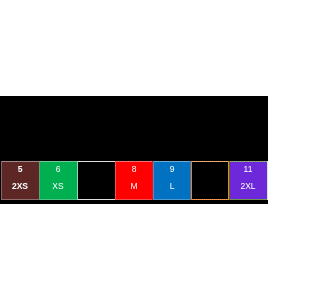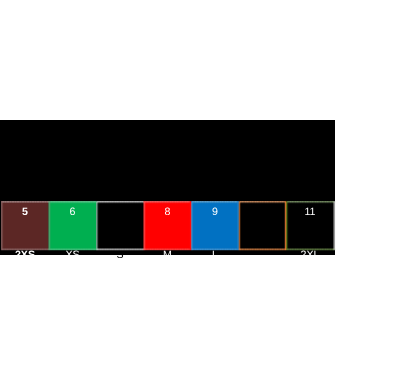--- a/index.html
+++ b/index.html
@@ -4,21 +4,21 @@
 <style>
   html,body{margin:0;padding:0;}
   body{width:268px;height:300px;background:#ffffff;overflow:hidden;
        font-family:"Liberation Sans",sans-serif;}
   #band{position:absolute;left:0;top:96px;width:268px;height:108px;background:#000000;}
   #grid{position:absolute;left:0;top:161px;width:268px;height:39px;}
   .cell{position:absolute;top:0;width:38px;height:39px;color:#ffffff;}
   .num,.lbl{position:absolute;left:0;right:0;text-align:center;
             font-size:8.5px;line-height:1;transform:translateZ(0);}
   .num{top:4px;}
-  .lbl{top:38px;}
+  .lbl{top:21px;}
   .vline{position:absolute;top:0;width:1px;height:39px;}
   .hline{position:absolute;height:1px;}
 </style>
 </head>
 <body>
 
 <div id="band"></div>
 <div id="grid">
     <div class="cell" style="left: 1px; background: rgb(92, 39, 37); color: rgb(255, 255, 255); font-weight: bold;">
       <div class="num">5</div>
@@ -33,21 +33,21 @@
       <div class="lbl">S</div>
     </div>
     <div class="cell" style="left: 115px; background: rgb(255, 0, 0); color: rgb(255, 255, 255);">
       <div class="num">8</div>
       <div class="lbl">M</div>
     </div>
     <div class="cell" style="left: 153px; background: rgb(1, 113, 194); color: rgb(255, 255, 255);">
       <div class="num">9</div>
       <div class="lbl">L</div>
     </div>
-    <div class="cell" style="left: 229px; background: #000000; color: rgb(255, 255, 255); text-decoration: underline;">
+    <div class="cell" style="left: 229px; background: #6d28d9; color: rgb(255, 255, 255); text-decoration: underline;">
       <div class="num">11</div>
       <div class="lbl">2XL</div>
     </div>
     <div class="hline" style="left: 1px; width: 39px; top: 0px; background-image: repeating-linear-gradient(90deg, rgb(156, 128, 128) 0px, rgb(156, 128, 128) 1px, rgb(171, 142, 142) 1px, rgb(171, 142, 142) 2px);"></div>
     <div class="hline" style="left: 1px; width: 39px; top: 38px; background-image: repeating-linear-gradient(90deg, rgb(139, 104, 104) 0px, rgb(139, 104, 104) 1px, rgb(149, 114, 114) 1px, rgb(149, 114, 114) 2px);"></div>
     <div class="hline" style="left: 39px; width: 39px; top: 0px; background-image: repeating-linear-gradient(90deg, rgb(115, 203, 156) 0px, rgb(115, 203, 156) 1px, rgb(108, 199, 149) 1px, rgb(108, 199, 149) 2px);"></div>
     <div class="hline" style="left: 39px; width: 39px; top: 38px; background-image: repeating-linear-gradient(90deg, rgb(82, 196, 134) 0px, rgb(82, 196, 134) 1px, rgb(78, 192, 131) 1px, rgb(78, 192, 131) 2px);"></div>
     <div class="hline" style="left: 77px; width: 39px; top: 0px; background-image: repeating-linear-gradient(90deg, rgb(213, 213, 213) 0px, rgb(213, 213, 213) 1px, rgb(234, 234, 234) 1px, rgb(234, 234, 234) 2px);"></div>
     <div class="hline" style="left: 77px; width: 39px; top: 38px; background-image: repeating-linear-gradient(90deg, rgb(213, 213, 213) 0px, rgb(213, 213, 213) 1px, rgb(232, 232, 232) 1px, rgb(232, 232, 232) 2px);"></div>
     <div class="hline" style="left: 115px; width: 39px; top: 0px; background-image: repeating-linear-gradient(90deg, rgb(230, 107, 107) 0px, rgb(230, 107, 107) 1px, rgb(245, 121, 123) 1px, rgb(245, 121, 123) 2px);"></div>

